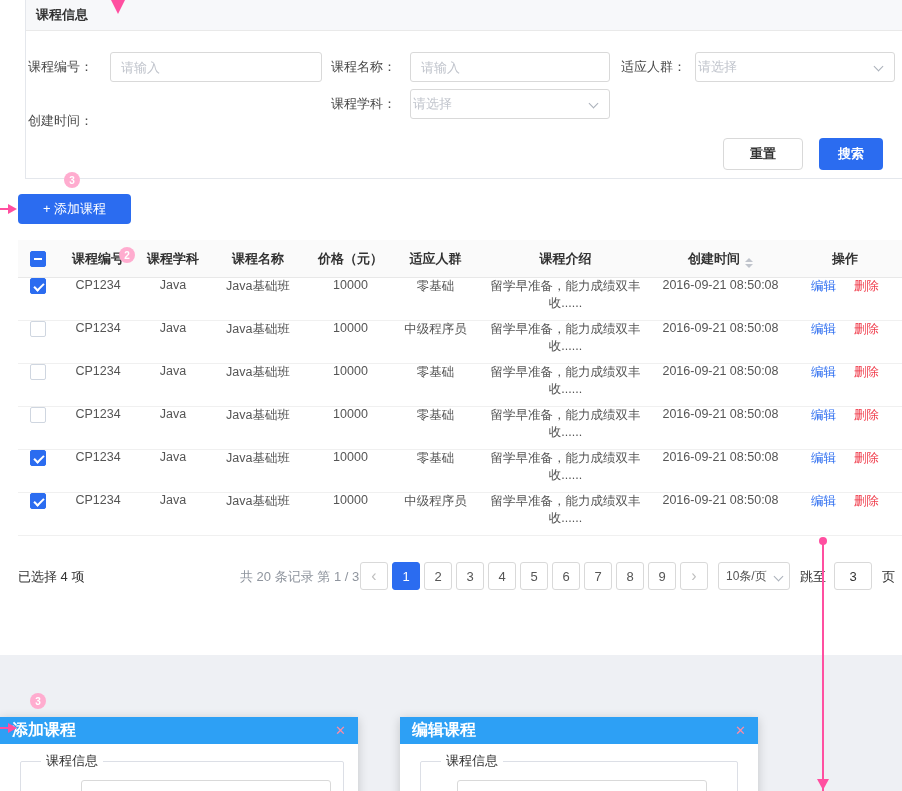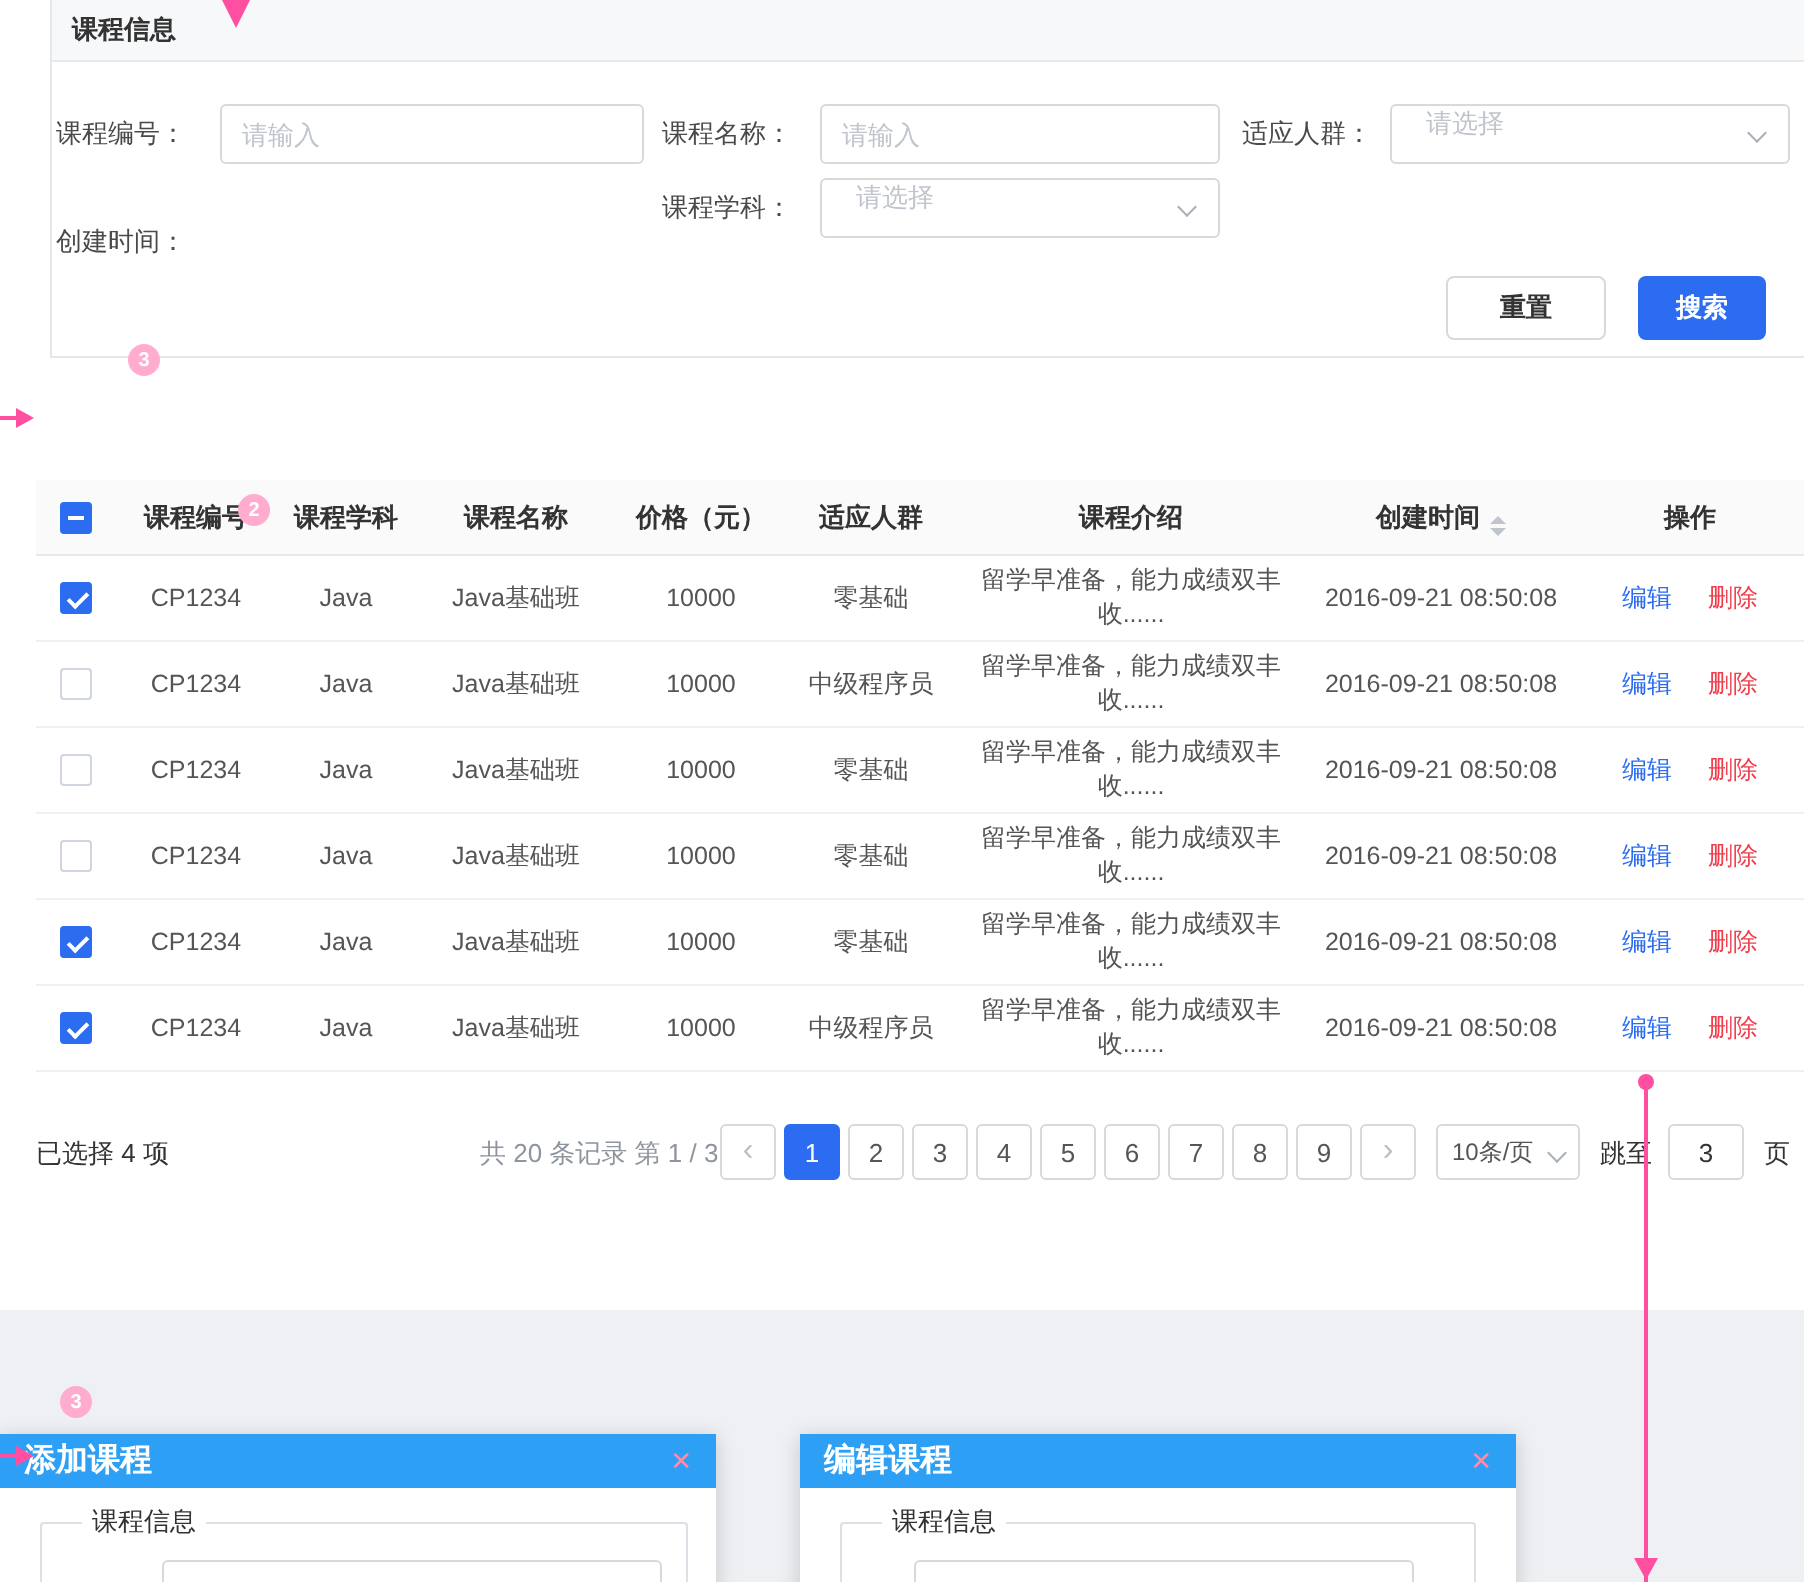--- a/index.html
+++ b/index.html
@@ -19,35 +19,35 @@
   .search-card{position:absolute;left:25px;top:-1px;width:879px;height:180px;border:1px solid #e4e7ec;background:#fff;}
   .card-header{height:31px;background:#f7f8fa;border-bottom:1px solid #e9e9e9;display:flex;align-items:center;padding:0 10px;font-size:13px;font-weight:700;color:#333;}
   .field{position:absolute;display:flex;align-items:center;height:30px;}
   .field label{text-align:left;font-size:13px;color:#4a4a4a;flex:none;margin-right:4px;}
   .lbl-78{width:78px;} .lbl-75{width:75px;} .lbl-70{width:70px;}
   .inp{height:30px;border:1px solid var(--border);border-radius:3px;padding:0 10px;font-size:13px;color:#333;outline:none;background:#fff;}
   .inp::placeholder{color:#c0c4cc;}
   .w212{width:212px;} .w200{width:200px;}
   .f-code{left:2px;top:52px;} .f-name{left:305px;top:52px;} .f-aud{left:595px;top:52px;}
   .f-date{left:2px;top:106px;} .f-subj{left:305px;top:89px;}
-  .select{position:relative;height:30px;border:1px solid var(--border);border-radius:3px;padding:0 26px 0 17px;font-size:13px;color:#c0c4cc;display:flex;align-items:flex-start;background:#fff;cursor:pointer;}
+  .select{position:relative;height:30px;border:1px solid var(--border);border-radius:3px;padding:0 26px 0 2px;font-size:13px;color:#c0c4cc;display:flex;align-items:center;background:#fff;cursor:pointer;}
   .caret{position:absolute;right:12px;top:10px;width:7px;height:7px;border-right:1.4px solid #aab0ba;border-bottom:1.4px solid #aab0ba;transform:rotate(45deg);}
   .date-wrap{position:relative;}
   .date-wrap .cal{position:absolute;right:9px;top:8px;}
   .btn{display:flex;align-items:center;justify-content:center;border-radius:4px;font-size:13px;font-weight:700;cursor:pointer;}
   .btn-reset{position:absolute;left:697px;top:138px;width:80px;height:32px;border:1px solid var(--border);background:#fff;color:#333;}
   .btn-search{position:absolute;left:793px;top:138px;width:64px;height:32px;background:var(--primary);color:#fff;border:none;}
 
   
   .add-btn{position:absolute;left:18px;top:194px;width:113px;height:30px;background:var(--primary);color:#fff;border-radius:4px;font-size:13px;display:flex;align-items:center;justify-content:center;cursor:pointer;}
 
   
   .table-wrap{position:absolute;left:18px;top:240px;right:0;}
   .thead{display:flex;height:38px;align-items:center;background:#fafafa;border-bottom:1px solid #e8e8e8;font-weight:700;font-size:13px;color:#333;}
-  .trow{display:flex;height:43px;align-items:center;border-bottom:1px solid var(--row-border);font-size:12.5px;color:#555;background:#fff;}
+  .trow{display:flex;height:43px;align-items:flex-start;border-bottom:1px solid var(--row-border);font-size:12.5px;color:#555;background:#fff;}
   .th,.td{text-align:center;flex:none;}
   .c0{width:40px;} .c1{width:80px;} .c2{width:70px;} .c3{width:100px;} .c4{width:85px;}
   .c5{width:85px;} .c6{width:175px;} .c7{width:135px;} .c8{flex:1 1 auto;}
   .cb{display:inline-block;position:relative;width:16px;height:16px;border:1px solid #cfd6e0;border-radius:2px;background:#fff;vertical-align:middle;cursor:pointer;}
   .cb.checked,.cb.indeterminate{background:var(--primary);border-color:var(--primary);}
   .cb.checked::after{content:"";position:absolute;left:4.5px;top:1.5px;width:4px;height:8px;border-right:2px solid #fff;border-bottom:2px solid #fff;transform:rotate(45deg);}
   .cb.indeterminate::after{content:"";position:absolute;left:3px;top:6px;width:8px;height:2px;background:#fff;}
   .sort{display:inline-flex;flex-direction:column;gap:2px;margin-left:5px;vertical-align:1px;}
   .sort i{display:block;width:0;height:0;border-left:4px solid transparent;border-right:4px solid transparent;}
   .sort .up{border-bottom:4px solid #c0c4cc;}
@@ -138,20 +138,21 @@
       <div class="select w200">
         <span>请选择</span>
         <i class="caret"></i>
       </div>
     </div>
 
     <button class="btn btn-reset">重置</button>
     <button class="btn btn-search">搜索</button>
   </section>
 
+  <div class="add-btn">+ 添加课程</div>
   <div class="badge badge-toolbar">3</div>
   <div class="arrow-right arrow-a">
       <i class="shaft"></i>
       <i class="head"></i>
     </div>
 
   <div class="table-wrap">
     <div class="thead">
       <div class="th c0"><span class="cb indeterminate"></span></div>
       <div class="th c1">课程编号</div>

